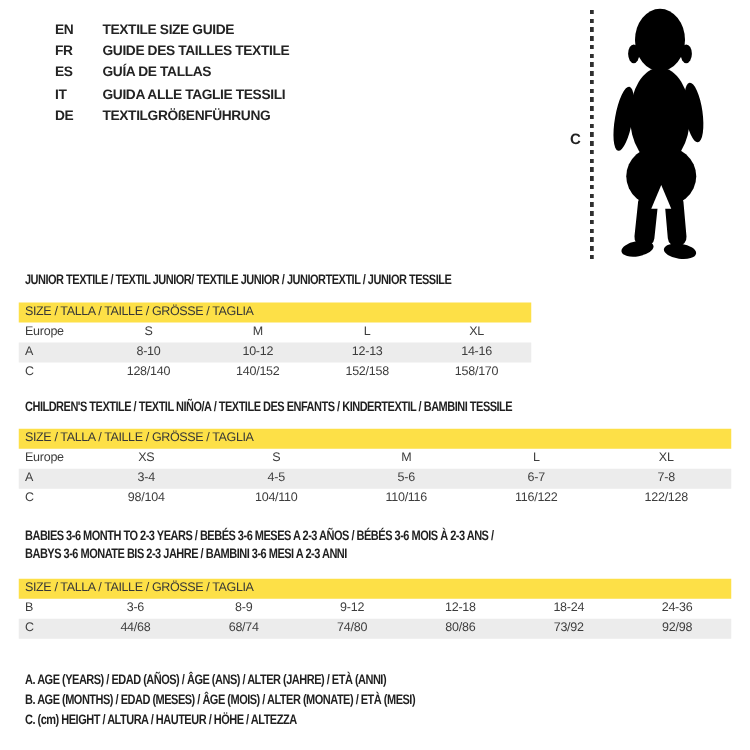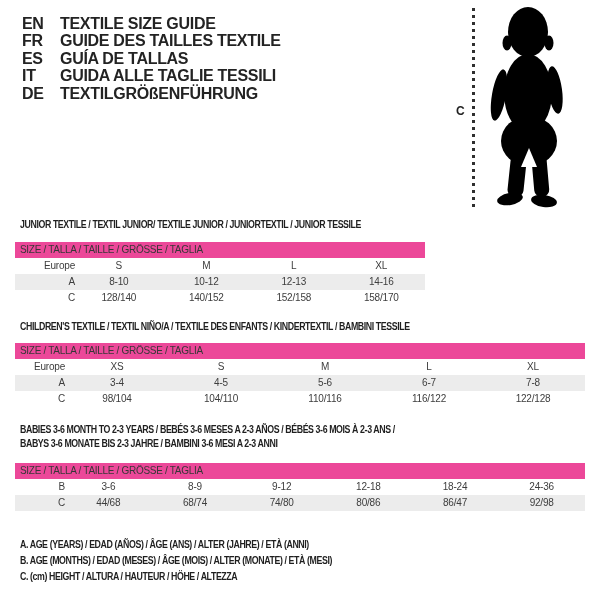--- a/index.html
+++ b/index.html
@@ -9,25 +9,26 @@
     background:#ffffff;
     font-family:"Liberation Sans", sans-serif;
     color:#262626;
     overflow:hidden;
   }
   .abs { position:absolute; }
 
   
   .lang-block { left:22px; top:15px; }
   .lang-row {
-    display:flex; align-items:flex-start;
+    display:flex; align-items:center;
     height:17.4px;
-    font-weight:bold; font-size:16px;
+    font-weight:bold; font-size:11px;
     letter-spacing:-0.3px; color:#232323;
     white-space:nowrap;
+    margin-left:22px;
   }
   .lang-code { width:38px; }
 
   
   .measure-line {
     left:472px; top:8px; width:3px; height:201px;
     background:repeating-linear-gradient(to bottom, #2f2f2f 0 3.5px, transparent 3.5px 7px);
   }
   .measure-label {
     left:456px; top:104px;
@@ -43,33 +44,33 @@
     white-space:nowrap;
   }
   .title-line { line-height:14px; }
 
   
   .tbl { left:15px; }
   .t1 { width:410px; }
   .t2, .t3 { width:570px; }
   .tbl-bar {
     height:16px; line-height:16px;
-    background:#ec4899; color:#373737;
+    background:#fde047; color:#373737;
     font-size:10px; letter-spacing:-0.3px;
     padding-left:5px; white-space:nowrap;
   }
   .trow {
     display:grid; height:16px; line-height:16.5px;
     font-size:10px; color:#3d3d3d; letter-spacing:-0.2px;
   }
   .t1 .trow { grid-template-columns:60px repeat(4, 1fr); }
   .t2 .trow { grid-template-columns:50px repeat(5, 1fr); }
   .t3 .trow { grid-template-columns:50px repeat(6, 1fr); }
   .trow.shade { background:#ececec; }
-  .tlabel { text-align:right; padding-left:5px; }
+  .tlabel { text-align:left; padding-left:5px; }
   .tcell  { text-align:center; }
 
   
   .notes { left:20px; top:536px; }
   .note-line { line-height:16px; }
 </style>
 </head>
 <body>
 
 <div class="abs lang-block">
@@ -194,21 +195,21 @@
     <span class="tcell">12-18</span>
     <span class="tcell">18-24</span>
     <span class="tcell">24-36</span>
   </div>
   <div class="trow shade">
     <span class="tlabel">C</span>
     <span class="tcell">44/68</span>
     <span class="tcell">68/74</span>
     <span class="tcell">74/80</span>
     <span class="tcell">80/86</span>
-    <span class="tcell">86/47</span>
+    <span class="tcell">73/92</span>
     <span class="tcell">92/98</span>
   </div>
 </div>
 
 <div class="abs notes cond">
   <div class="note-line">A. AGE (YEARS) / EDAD (AÑOS) / ÂGE (ANS) / ALTER (JAHRE) / ETÀ (ANNI)</div>
   <div class="note-line">B. AGE (MONTHS) / EDAD (MESES) / ÂGE (MOIS) / ALTER (MONATE) / ETÀ (MESI)</div>
   <div class="note-line">C. (cm) HEIGHT / ALTURA / HAUTEUR / HÖHE / ALTEZZA</div>
 </div>
 

